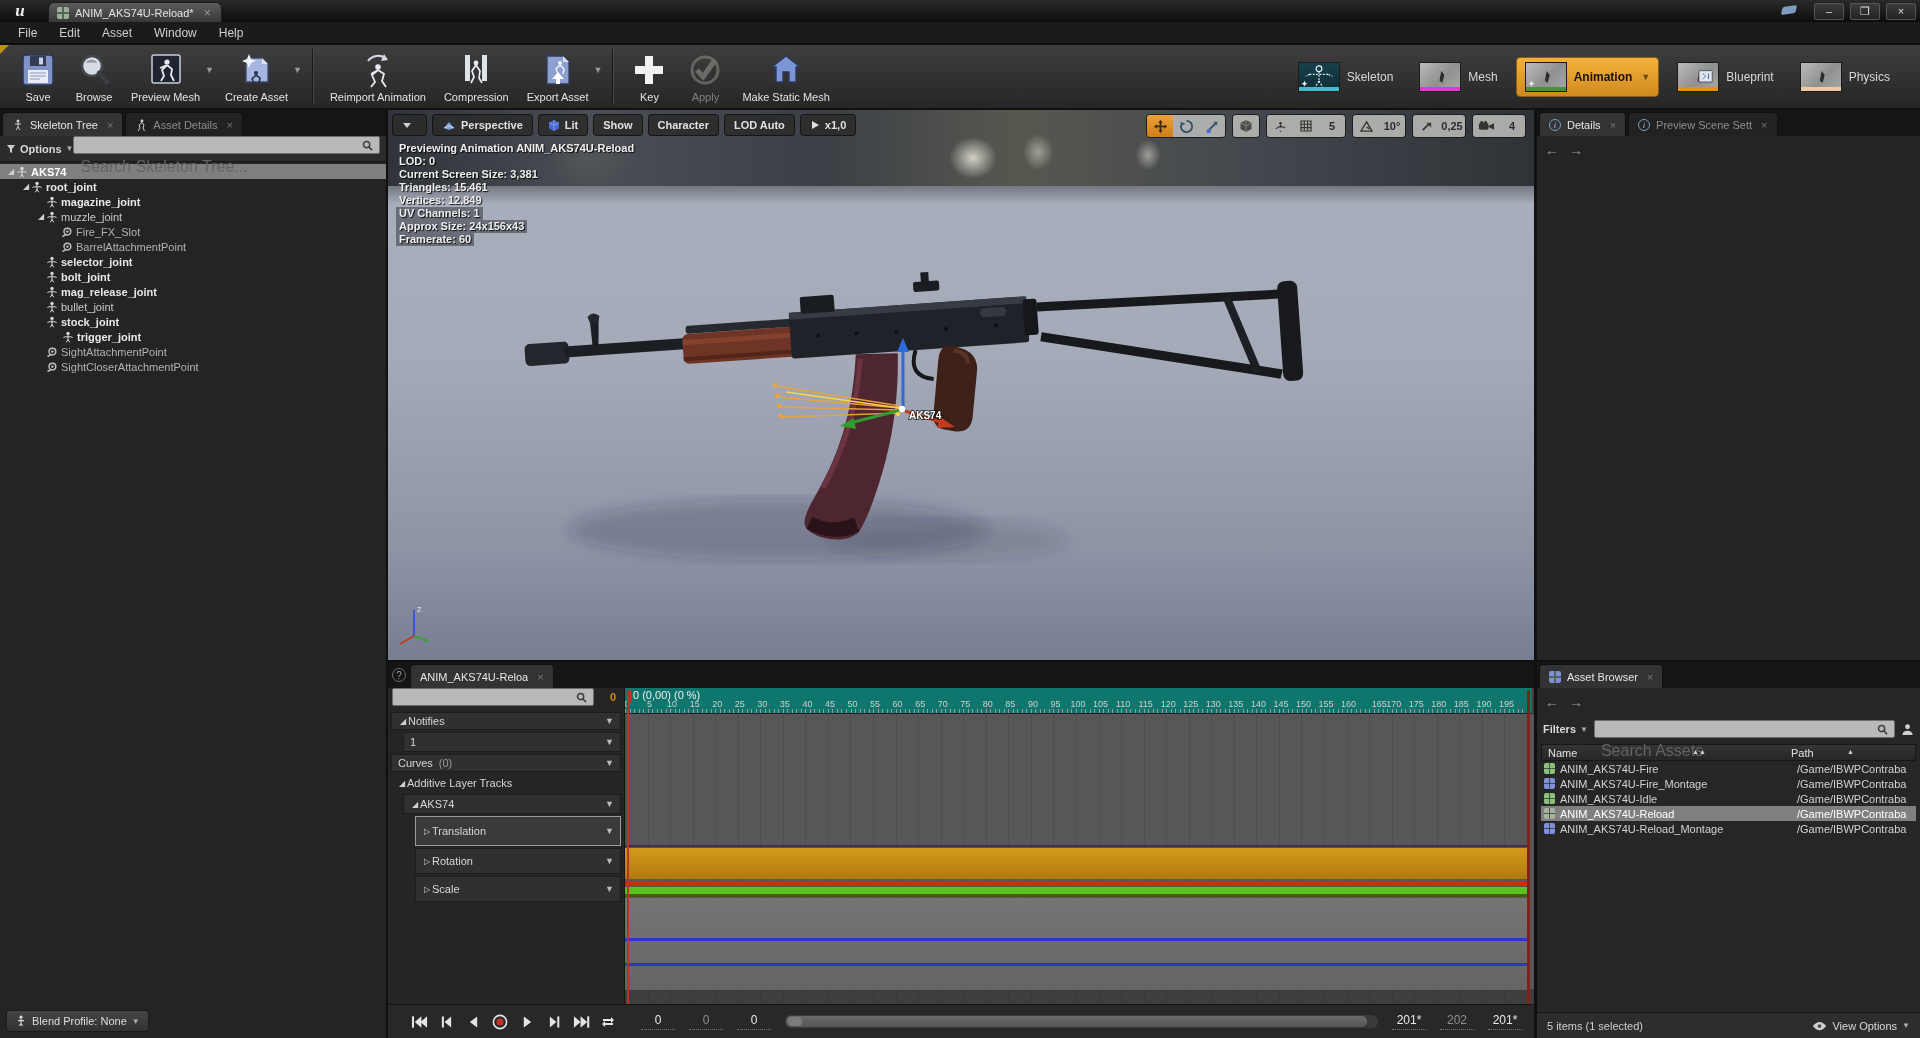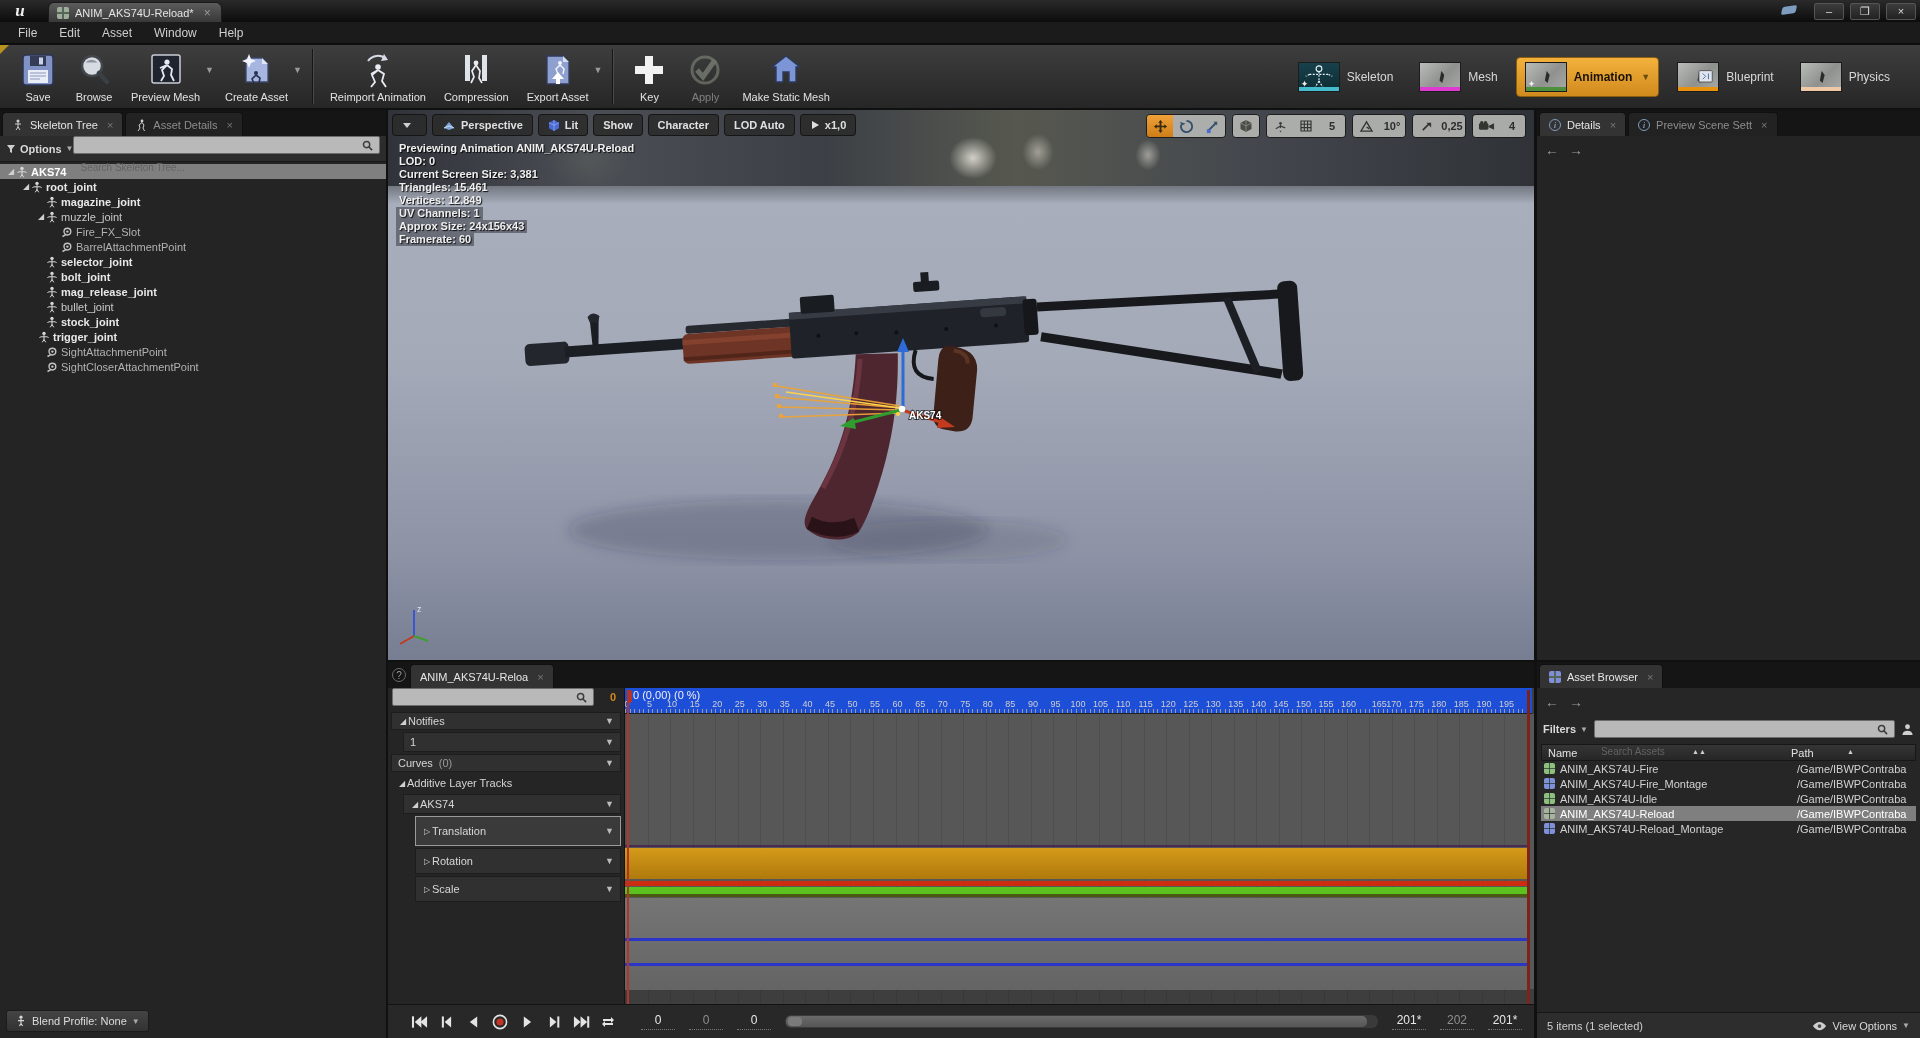--- a/index.html
+++ b/index.html
@@ -56,21 +56,21 @@
   .ptab .x{color:#777;font-size:11px;margin-left:3px;}
   .ptab .t-ic{width:12px;height:12px;display:inline-flex;}
   .info-ic{width:12px;height:12px;border-radius:50%;border:1px solid #7d9cc0;color:#9cc0e8;font-size:9px;display:inline-flex;align-items:center;justify-content:center;font-family:"Liberation Serif",serif;font-style:italic;}
 
   
   .left-panel{position:absolute;left:0;top:110px;width:386px;bottom:0;background:#242424;}
   .lp-options{height:26px;background:#2c2c2c;display:flex;gap:0;padding:0 6px;border-bottom:1px solid #191919;}
   .opt-label{display:flex;align-items:center;gap:4px;color:#dadada;font-weight:bold;}
   .dd-caret{font-size:8px;color:#aaa;}
   .searchbox{flex:1;height:18px;background:#b9b9b9;border:1px solid #6d6d6d;border-radius:2px;display:flex;align-items:center;padding:0 6px;color:#636363;gap:6px;}
-  .searchbox .ph{flex:1;font-size:10px;margin-top:44px;}
+  .searchbox .ph{flex:1;font-size:16px;margin-top:44px;}
   .tree{padding-top:2px;}
   .tree-row{height:15px;display:flex;align-items:center;color:#c9c9c9;white-space:nowrap;}
   .tree-row.bold{font-weight:bold;color:#e8e8e8;}
   .tree-row.dim{color:#b2b2b2;}
   .tree-row.selected{background:#7f7f7f;color:#fff;}
   .exp{width:10px;font-size:8px;color:#cfcfcf;text-align:center;flex:none;}
   .joint-ic,.socket-ic{width:12px;height:12px;flex:none;margin-right:3px;}
 
   
   .viewport{position:absolute;left:388px;top:110px;width:1146px;height:550px;background:linear-gradient(#aab0bd 0%,#a4aab8 45%,#8e94a6 80%,#787e92 100%);overflow:hidden;}
@@ -104,21 +104,21 @@
   .bottom-panel{position:absolute;left:388px;top:662px;width:1146px;bottom:0;background:#242424;}
   .bp-tabs{height:26px;background:#151515;display:flex;align-items:flex-end;gap:4px;padding-left:4px;}
   .help-circ{width:14px;height:14px;border-radius:50%;border:1px solid #6a6a6a;color:#9a9a9a;display:flex;align-items:center;justify-content:center;font-size:10px;align-self:center;}
   .bp-left{position:absolute;top:26px;left:0;width:237px;bottom:34px;background:#252525;border-right:1px solid #141414;}
   .filter-row{display:flex;align-items:center;gap:12px;padding:0 4px 4px 4px;}
   .filter-count{color:#d08a1d;font-weight:bold;width:14px;text-align:center;}
   .track-row{position:relative;margin:2px 3px 0;background:#303030;border:1px solid #1d1d1d;display:flex;align-items:center;color:#d6d6d6;padding:0 6px;}
   .track-row .r-dd{margin-left:auto;color:#bbb;font-size:9px;}
   .track-row.sel{border:1px solid #9a9a9a;background:#3a3a3a;}
   .bp-right{position:absolute;top:26px;left:237px;right:0;bottom:34px;background:#3e3e3e;overflow:hidden;}
-  .ruler{position:absolute;left:0;top:0;right:2px;height:26px;background:#1d4ed8;border-bottom:1px solid #202020;text-align:right;}
+  .ruler{position:absolute;left:0;top:0;right:2px;height:26px;background:#0f766e;border-bottom:1px solid #202020;text-align:right;}
   .ruler-cur{position:absolute;left:8px;top:1px;color:#efefef;font-size:11px;z-index:3;}
   .ruler-ticks{position:absolute;left:0;right:0;bottom:0;height:4px;background:repeating-linear-gradient(90deg,#9b9b9b 0 1px,transparent 1px 4.51px);}
   .rlabel{position:absolute;bottom:4px;color:#cfcfcf;font-size:9px;transform:translateX(-50%);}
   .trackarea{position:absolute;left:0;top:26px;right:0;bottom:0;
     background:linear-gradient(#575757 0,#575757 275px,#3e3e3e 275px);}
   .grid-v{position:absolute;inset:0;background:repeating-linear-gradient(90deg,rgba(0,0,0,.10) 0 1px,transparent 1px 22.55px);}
   .band{position:absolute;left:0;right:7px;}
   .playhead{position:absolute;width:2px;background:#b2352a;z-index:5;}
   .playhead .flag{position:absolute;left:0;top:0;width:5px;height:13px;background:#b2352a;border-radius:0 2px 2px 0;}
   .endmark{position:absolute;width:3px;background:#7c241b;z-index:4;}
@@ -445,21 +445,21 @@
           <span class="n-label">bullet_joint</span>
         </div>
         <div class="tree-row bold" style="padding-left: 36px;">
           <span class="exp"></span>
           <span class="joint-ic"><svg viewBox="0 0 12 12" width="12" height="12">
               <circle cx="6" cy="2.4" r="1.7" fill="#d9d9d9"></circle>
               <path d="M6 4v5.5M2.5 5.8h7M4.2 11.3L6 8.6l1.8 2.7M2.5 5.8l-1 1.2M9.5 5.8l1 1.2" stroke="#d9d9d9" stroke-width="1" fill="none"></path>
             </svg></span>
           <span class="n-label">stock_joint</span>
         </div>
-        <div class="tree-row bold" style="padding-left: 28px;">
+        <div class="tree-row bold" style="padding-left: 52px;">
           <span class="exp"></span>
           <span class="joint-ic"><svg viewBox="0 0 12 12" width="12" height="12">
               <circle cx="6" cy="2.4" r="1.7" fill="#d9d9d9"></circle>
               <path d="M6 4v5.5M2.5 5.8h7M4.2 11.3L6 8.6l1.8 2.7M2.5 5.8l-1 1.2M9.5 5.8l1 1.2" stroke="#d9d9d9" stroke-width="1" fill="none"></path>
             </svg></span>
           <span class="n-label">trigger_joint</span>
         </div>
         <div class="tree-row dim" style="padding-left: 36px;">
           <span class="exp"></span>
           <span class="socket-ic"><svg viewBox="0 0 12 12" width="12" height="12">

